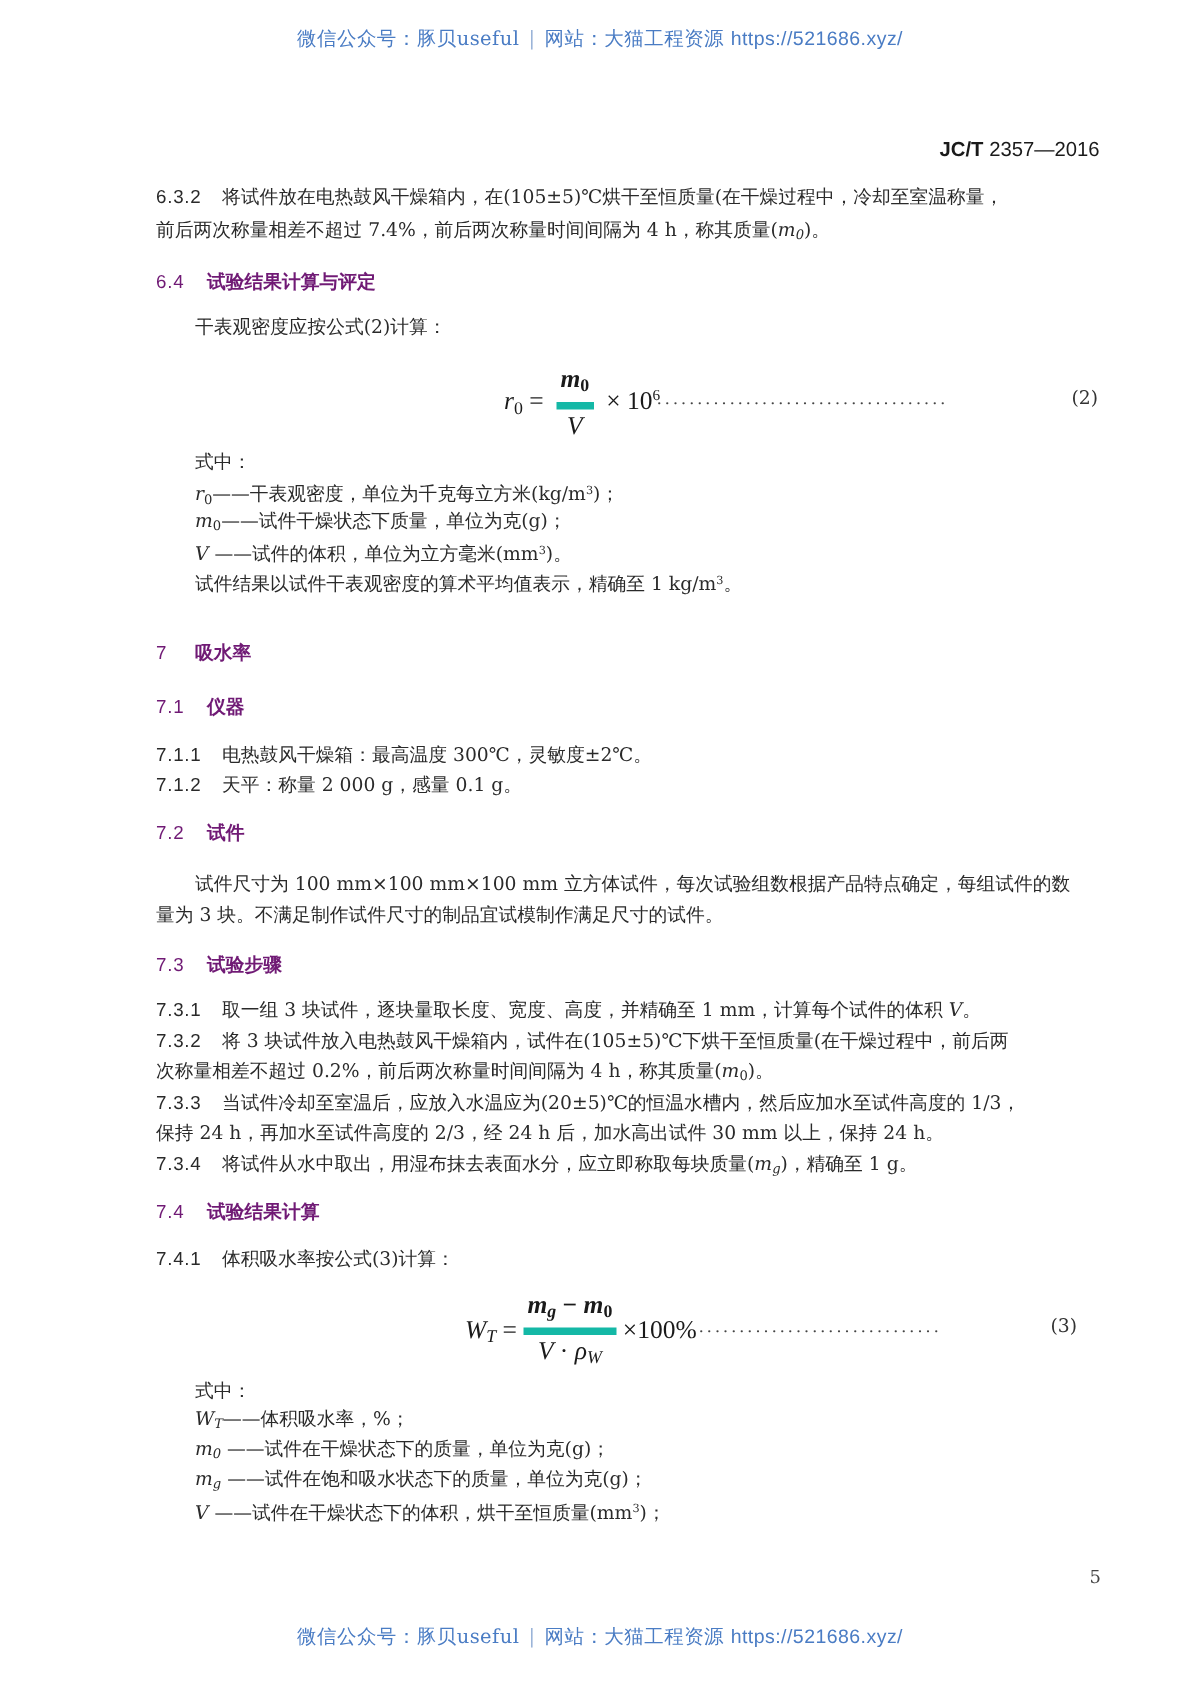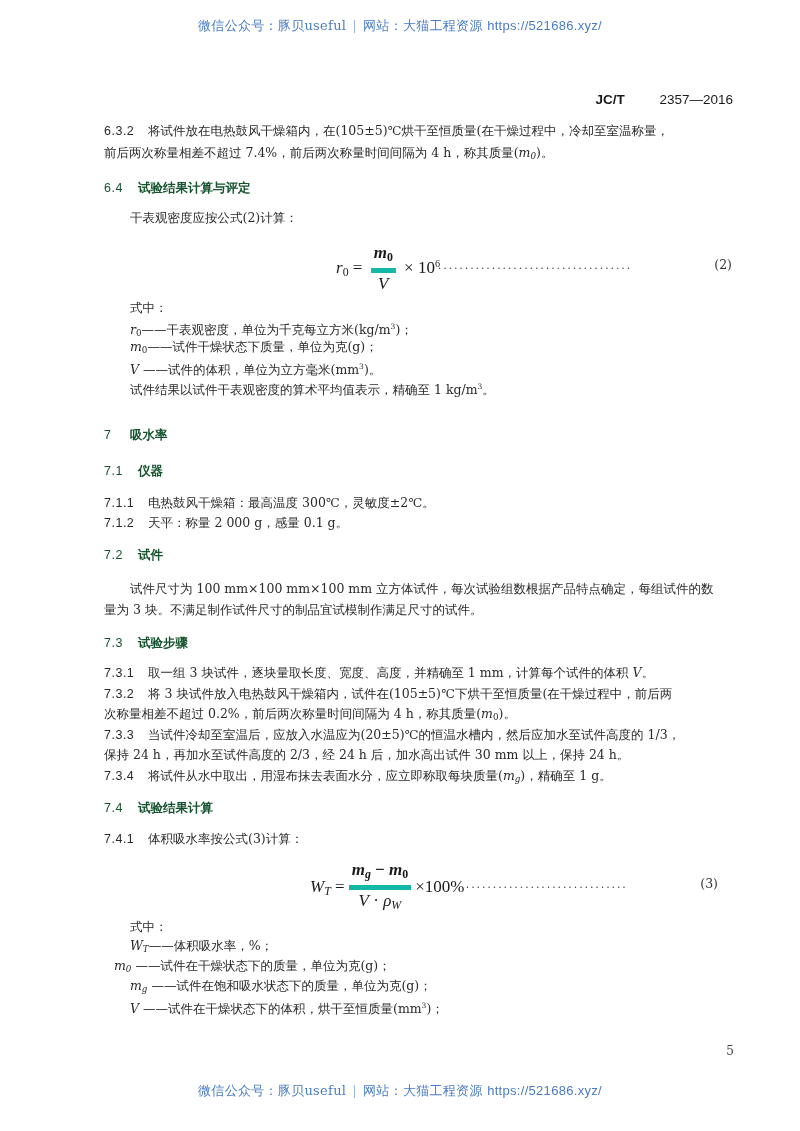--- a/index.html
+++ b/index.html
@@ -15,30 +15,30 @@
   }
   .watermark.top { top: 17px; }
   .watermark.bottom { top: 1082px; }
   .watermark .sep { color: #9ab3d8; margin: 0 6px; }
   .watermark .url { font-family: Liberation Sans, sans-serif; }
   .std-code {
     position: absolute; right: 67px; top: 92px;
     font-family: "Liberation Sans", "DejaVu Sans", sans-serif;
     font-size: 13.5px; font-weight: bold; color: #1a1a1a;
   }
-  .std-code .num { font-weight: normal; margin-left: 31px; }
+  .std-code .num { font-weight: normal; }
   .content { position: absolute; left: 104px; width: 628px; top: 0; }
   .line { position: absolute; left: 0; font-size: 12.5px; line-height: 20px; white-space: nowrap; }
   .num-label {
     font-family: "Liberation Sans", "DejaVu Sans", sans-serif;
     display: inline-block;
   }
   .h {
     font-family: "DejaVu Sans", "Liberation Sans", sans-serif; font-weight: bold;
-    font-size: 12.5px; color: #14532d;
+    font-size: 12.5px; color: #701a75;
   }
   .h .num-label { font-weight: normal; width: 34px; letter-spacing: 0.5px; }
   .para .num-label { width: 44px; letter-spacing: 0.5px; }
   .sub { font-size: 0.7em; vertical-align: -0.25em; font-style: italic; }
   .it { font-style: italic; }
   .sup { font-size: 0.6em; vertical-align: 0.6em; }
   .formula {
     position: absolute; font-family: "Liberation Serif", "DejaVu Serif", serif;
     font-size: 17px; color: #1a1a1a;
   }
@@ -159,21 +159,21 @@
       <span class="den"><span class="it">V</span><span> · </span><span class="it">ρ</span><span class="sub">W</span></span>
     </span><span>×100%</span>
   </div>
   <div class="dots" style="left:362px; top:877px">..............................</div>
   <div class="eqno" style="right:14px; top:876px">(3)</div>
 
   <div class="line" style="top:917px; left:26px">式中：</div>
   <div class="line" style="top:936px; left:26px">
     <span class="it">W</span><span class="sub">T</span><span>——体积吸水率，%；</span>
   </div>
-  <div class="line" style="top:956px; left:10px">
+  <div class="line" style="top:956px; left:26px">
     <span class="it">m</span><span class="sub">0</span><span> ——试件在干燥状态下的质量，单位为克(g)；</span>
   </div>
   <div class="line" style="top:976px; left:26px">
     <span class="it">m</span><span class="sub">g</span><span> ——试件在饱和吸水状态下的质量，单位为克(g)；</span>
   </div>
   <div class="line" style="top:996px; left:26px">
     <span class="it">V</span><span> ——试件在干燥状态下的体积，烘干至恒质量(mm</span><span class="sup">3</span><span>)；</span>
   </div>
 </div>
 

